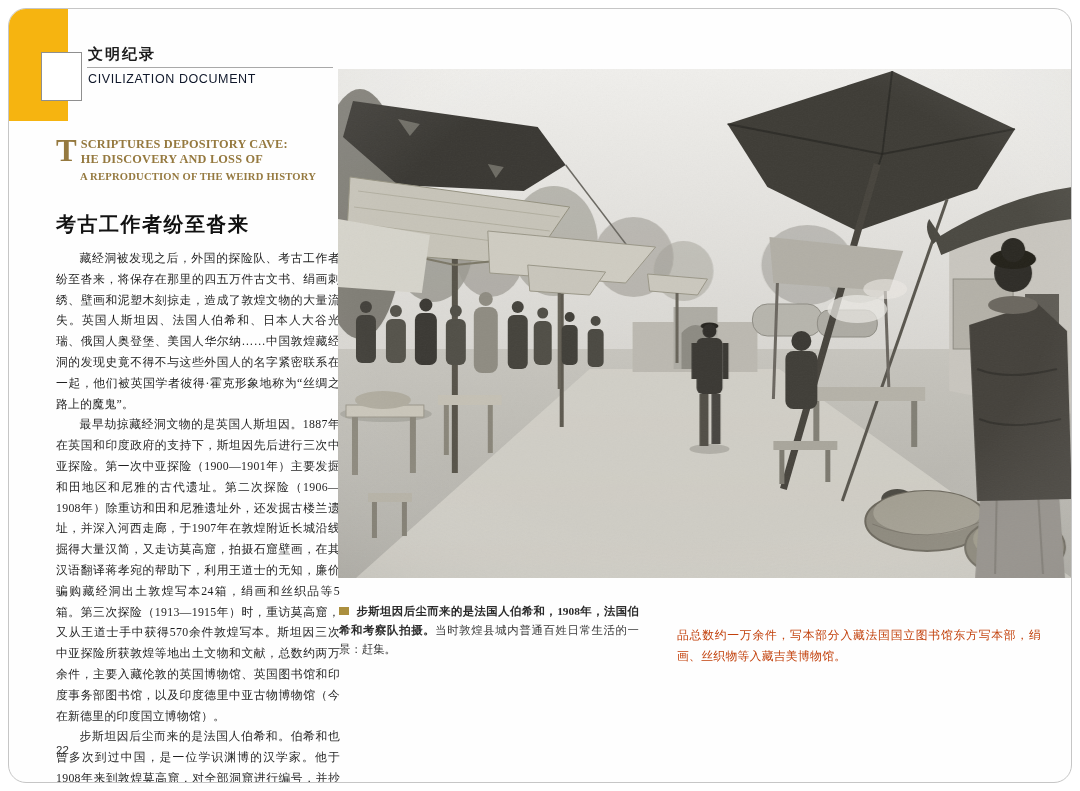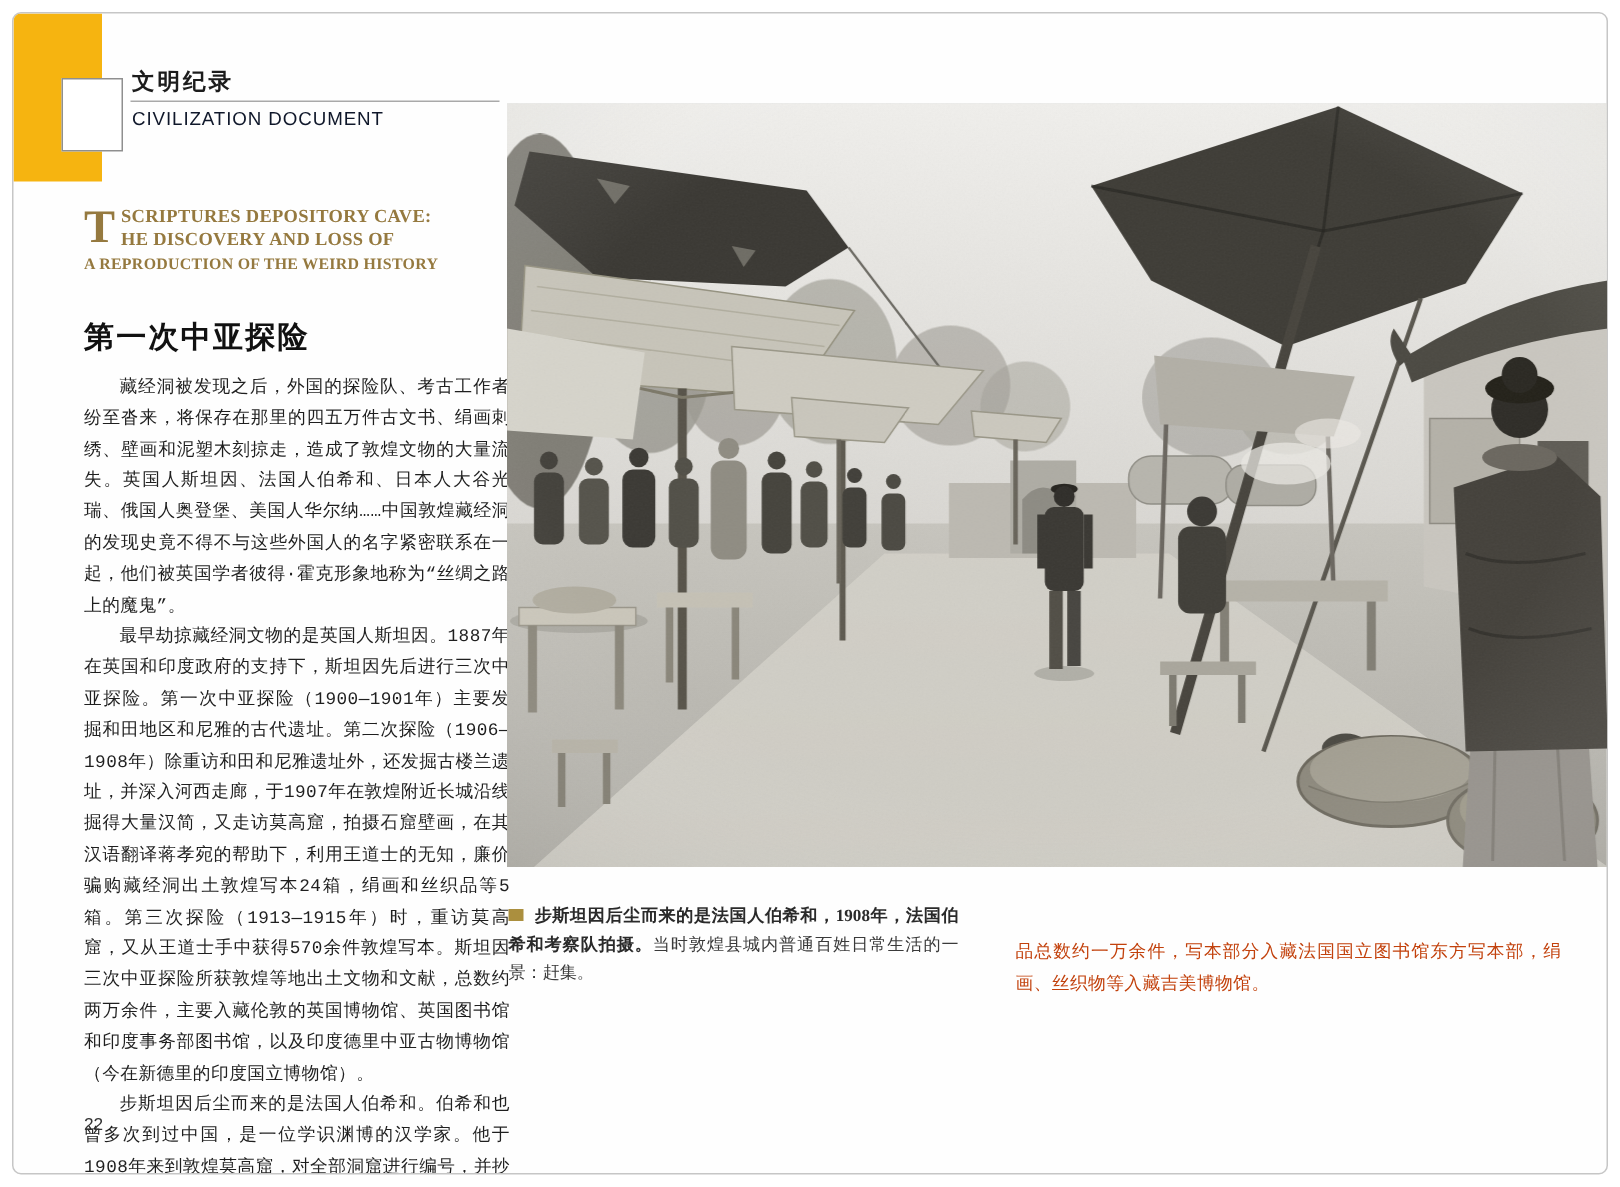--- a/index.html
+++ b/index.html
@@ -1,39 +1,39 @@
 <!DOCTYPE html>
 <html><head>
 <meta charset="utf-8">
 <style>
   html,body{margin:0;padding:0;background:#ffffff;width:1080px;height:791px;position:relative;
     font-family:"Liberation Serif","DejaVu Serif",serif;-webkit-font-smoothing:antialiased;}
   .page{position:absolute;left:8px;top:8px;width:1062px;height:773px;background:#fefefe;
-    border:1px solid #c6c6c6;border-radius:6px;overflow:hidden;}
+    border:1px solid #c6c6c6;border-radius:18px;overflow:hidden;}
 
   
   .yellow-block{position:absolute;left:0;top:0;width:59px;height:112px;background:#f6b410;}
   .reg-square{position:absolute;left:32px;top:43px;width:39px;height:47px;background:#ffffff;border:1px solid #8f8f8f;}
   .hdr-cn{position:absolute;left:79px;top:36px;font-size:15px;font-weight:bold;color:#1c1c1c;letter-spacing:2px;}
   .hdr-rule{position:absolute;left:78px;top:58px;width:246px;height:1px;background:#a9a9a9;}
   .hdr-en{position:absolute;left:79px;top:63px;font-size:12.5px;color:#0f172a;letter-spacing:0.6px;
     font-family:"Liberation Sans","DejaVu Sans",sans-serif;}
 
   
   .gold-title{position:absolute;left:47px;top:128px;width:270px;color:#95793f;}
   .gt-drop{float:left;font-size:31px;font-weight:bold;line-height:27px;margin-right:4px;}
   .gt-l{font-size:12.3px;font-weight:bold;line-height:15px;letter-spacing:0.2px;}
-  .gt-s{font-size:10.6px;font-weight:bold;line-height:14px;letter-spacing:0.2px;clear:both;}
+  .gt-s{font-size:10.6px;font-weight:bold;line-height:14px;letter-spacing:0.2px;clear:both;margin-left:24px;}
   .gt-s.first{padding-top:3px;}
 
   
   .heading-cn{position:absolute;left:47px;top:202px;font-size:20px;font-weight:bold;color:#111;letter-spacing:1.5px;}
   .col-left{position:absolute;left:47px;top:239px;width:284px;color:#1f1f1f;}
   .col-right{position:absolute;left:668px;top:616px;width:364px;color:#c2410c;}
-  .bodytext p{margin:0;font-size:11.8px;line-height:20.8px;text-align:justify;letter-spacing:0.3px;font-family:Liberation Mono, monospace;}
+  .bodytext p{margin:0;font-size:11.8px;line-height:20.8px;text-align:justify;letter-spacing:0.3px;}
   .bodytext p.indent{text-indent:2em;}
 
   
   .photo{position:absolute;left:329px;top:60px;width:734px;height:509px;background:#dcdbd7;overflow:hidden;}
   .photo svg{display:block;width:100%;height:100%;}
 
   
   .caption{position:absolute;left:330px;top:593px;width:300px;font-size:11.4px;line-height:19px;color:#2a2a2a;text-align:justify;}
   .cap-marker{display:inline-block;width:10px;height:8px;background:#ab8f3e;margin-right:7px;}
   .cap-bold{font-weight:bold;}
@@ -53,21 +53,21 @@
   <div class="hdr-rule"></div>
   <div class="hdr-en">CIVILIZATION DOCUMENT</div>
 
   <div class="gold-title">
     <span class="gt-drop">T</span>
     <div class="gt-l">SCRIPTURES DEPOSITORY CAVE:</div>
     <div class="gt-l">HE DISCOVERY AND LOSS OF</div>
     <div class="gt-s first">A REPRODUCTION OF THE WEIRD HISTORY</div>
   </div>
 
-  <div class="heading-cn">第一次中亚探险</div>
+  <div class="heading-cn">考古工作者纷至沓来</div>
 
   <div class="col-left bodytext">
     <p class="indent">藏经洞被发现之后，外国的探险队、考古工作者纷至沓来，将保存在那里的四五万件古文书、绢画刺绣、壁画和泥塑木刻掠走，造成了敦煌文物的大量流失。英国人斯坦因、法国人伯希和、日本人大谷光瑞、俄国人奥登堡、美国人华尔纳……中国敦煌藏经洞的发现史竟不得不与这些外国人的名字紧密联系在一起，他们被英国学者彼得·霍克形象地称为“丝绸之路上的魔鬼”。</p>
     <p class="indent">最早劫掠藏经洞文物的是英国人斯坦因。1887年在英国和印度政府的支持下，斯坦因先后进行三次中亚探险。第一次中亚探险（1900—1901年）主要发掘和田地区和尼雅的古代遗址。第二次探险（1906—1908年）除重访和田和尼雅遗址外，还发掘古楼兰遗址，并深入河西走廊，于1907年在敦煌附近长城沿线掘得大量汉简，又走访莫高窟，拍摄石窟壁画，在其汉语翻译蒋孝宛的帮助下，利用王道士的无知，廉价骗购藏经洞出土敦煌写本24箱，绢画和丝织品等5箱。第三次探险（1913—1915年）时，重访莫高窟，又从王道士手中获得570余件敦煌写本。斯坦因三次中亚探险所获敦煌等地出土文物和文献，总数约两万余件，主要入藏伦敦的英国博物馆、英国图书馆和印度事务部图书馆，以及印度德里中亚古物博物馆（今在新德里的印度国立博物馆）。</p>
     <p class="indent">步斯坦因后尘而来的是法国人伯希和。伯希和也曾多次到过中国，是一位学识渊博的汉学家。他于1908年来到敦煌莫高窟，对全部洞窟进行编号，并抄录题记，拍摄大量石窟壁画照片。因伯希和能讲汉语，并熟悉中国古典文献，在取得王道士的同意后，将藏经洞中遗物全部翻阅一遍，重点在于选取佛教大藏经未收的文献、带有题记的文献和非汉语文献，廉价骗购大量藏经洞文献中的精品和斯坦因所遗的绢画、丝织品等。这些收集</p>
   </div>
 
   <div class="photo">
     <svg viewBox="0 0 735 509" preserveAspectRatio="none">
       <defs>

